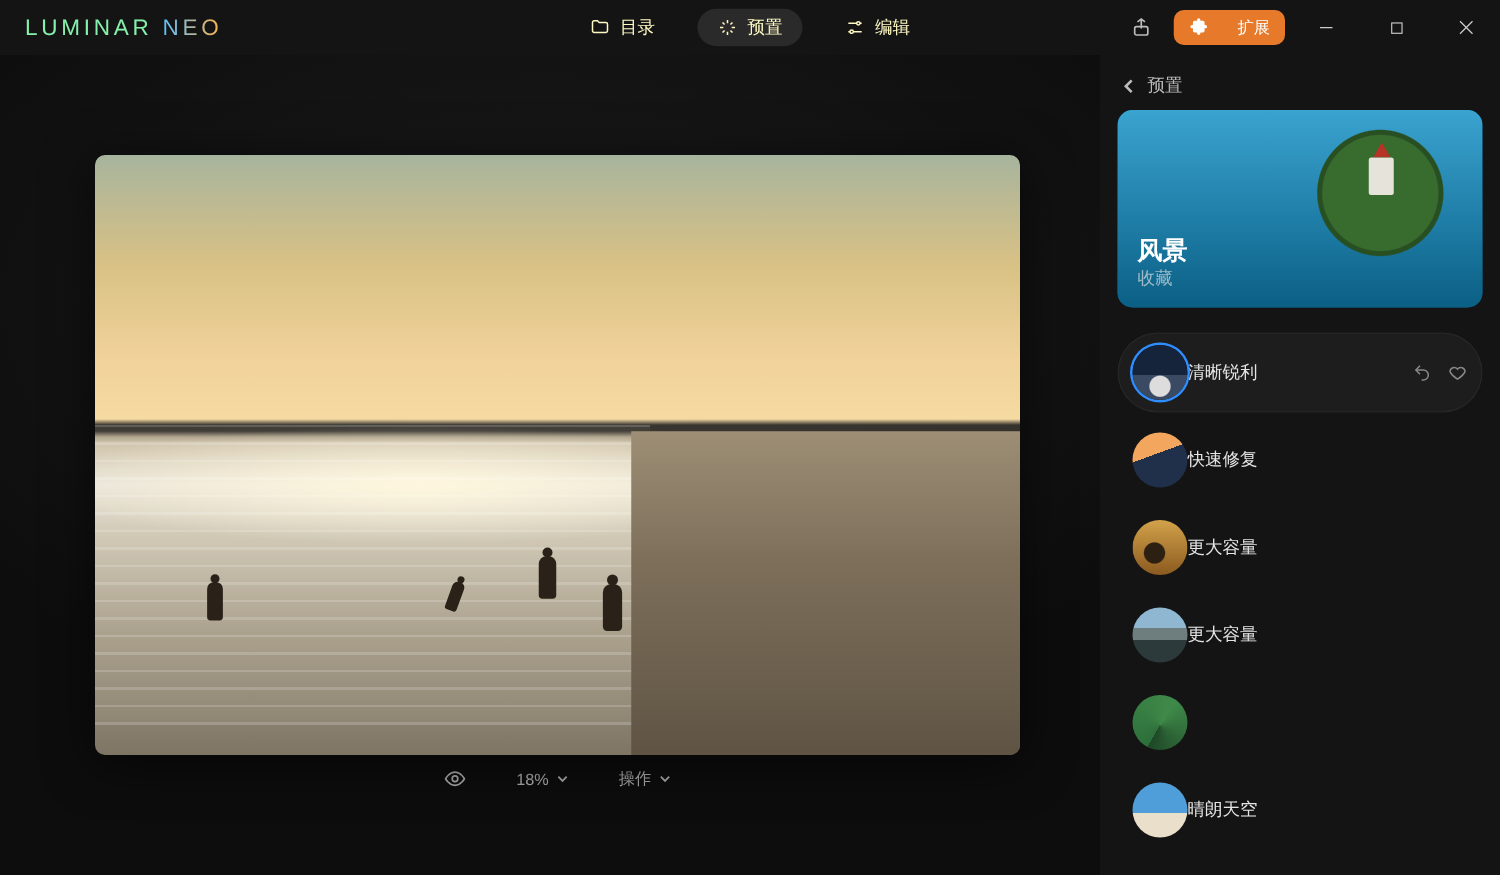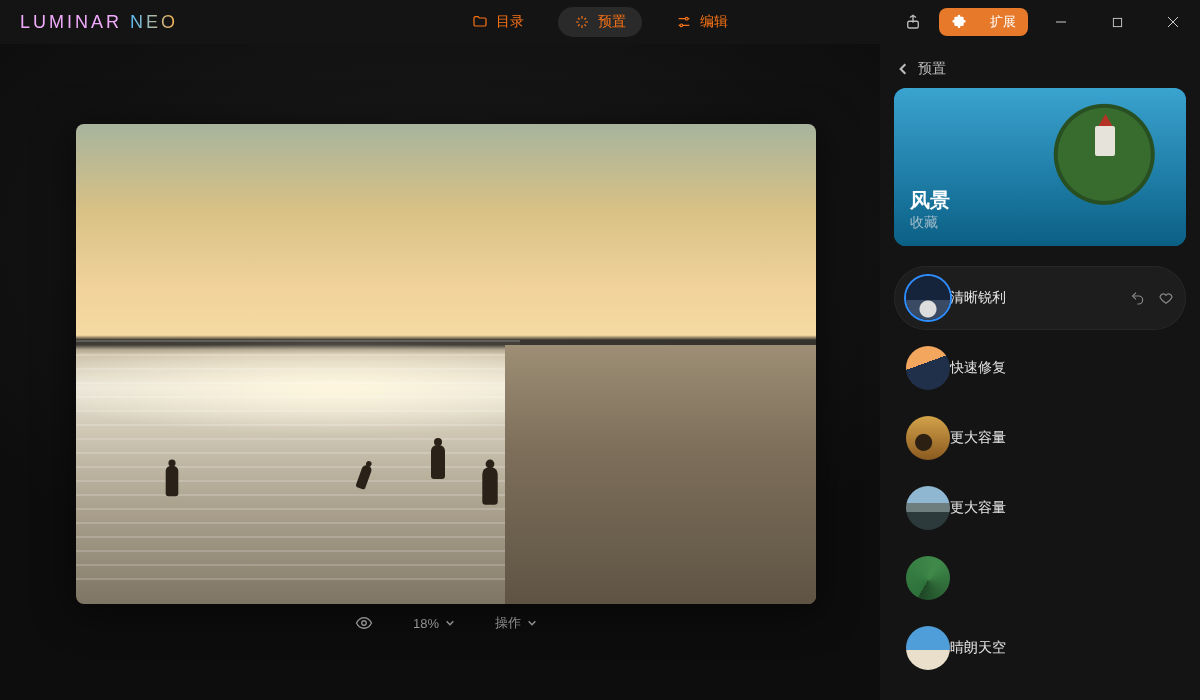--- a/index.html
+++ b/index.html
@@ -1,25 +1,25 @@
 <!DOCTYPE html>
 <html><head>
 <meta charset="utf-8">
 <style>
   * { margin: 0; padding: 0; box-sizing: border-box; font-family: -apple-system, "Segoe UI", "PingFang SC", "Microsoft YaHei", sans-serif; }
   body { width: 1200px; height: 700px; background: #111; color: #ddd; overflow: hidden; display: flex; flex-direction: column; }
 
   
   .topbar { height: 44px; display: flex; align-items: center; padding: 0 4px 0 20px; background: #141414; }
   .logo { font-weight: 300; font-size: 18px; letter-spacing: 3px; }
-  .logo-luminar { color: #f0abfc; }
+  .logo-luminar { color: #86efac; }
   .logo-neo { background: linear-gradient(90deg, #5bc0ff 0%, #ffb347 100%); -webkit-background-clip: text; color: transparent; font-weight: 500; }
 
   .topnav { position: absolute; left: 50%; transform: translateX(-50%); display: flex; gap: 18px; align-items: center; }
-  .topnav-item { display: inline-flex; align-items: center; gap: 8px; font-size: 14px; padding: 6px 16px; border-radius: 18px; cursor: pointer; color: #f97316; }
+  .topnav-item { display: inline-flex; align-items: center; gap: 8px; font-size: 14px; padding: 6px 16px; border-radius: 18px; cursor: pointer; color: #fef9c3; }
   .topnav-item.active { background: #2a2a2a; }
   .topnav-item .icon { width: 16px; height: 16px; display: inline-flex; align-items: center; justify-content: center; }
 
   .topright { margin-left: auto; display: flex; align-items: center; gap: 10px; }
   .winctrl { width: 46px; height: 32px; display: flex; align-items: center; justify-content: center; cursor: pointer; color: #ccc; }
   .share-btn { width: 32px; height: 32px; display:flex; align-items:center; justify-content:center; cursor:pointer; color:#bbb; }
   .extend-btn { display: inline-flex; align-items: center; gap: 23px; background: #e77a2a; color: #fff; border-radius: 8px; padding: 5px 12px; font-size: 13px; cursor: pointer; }
   .extend-btn svg { width: 16px; height:16px; }
 
   

